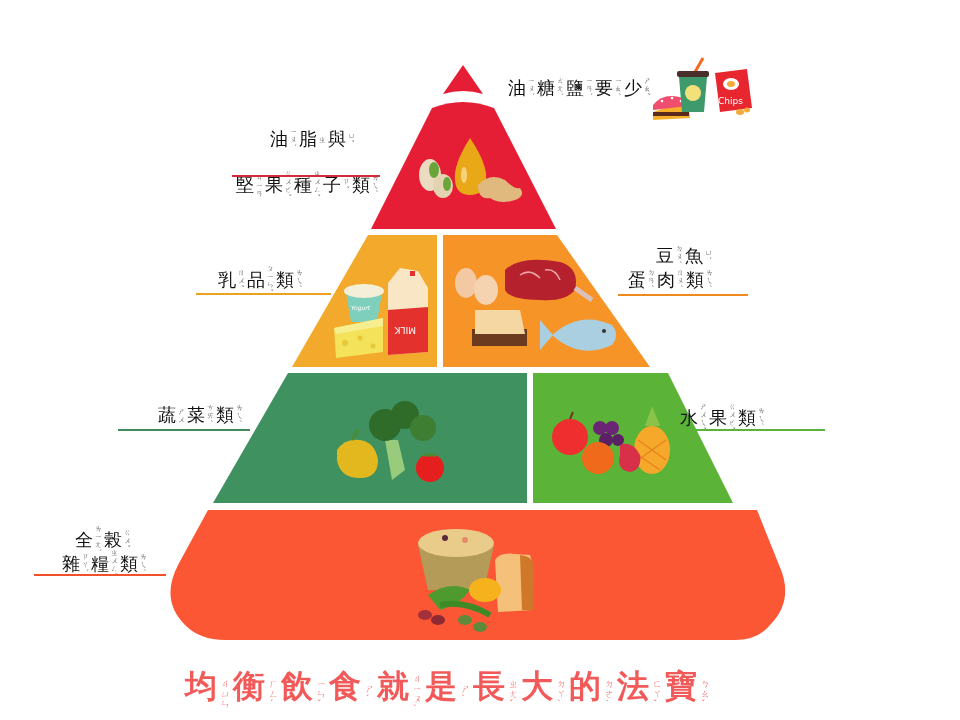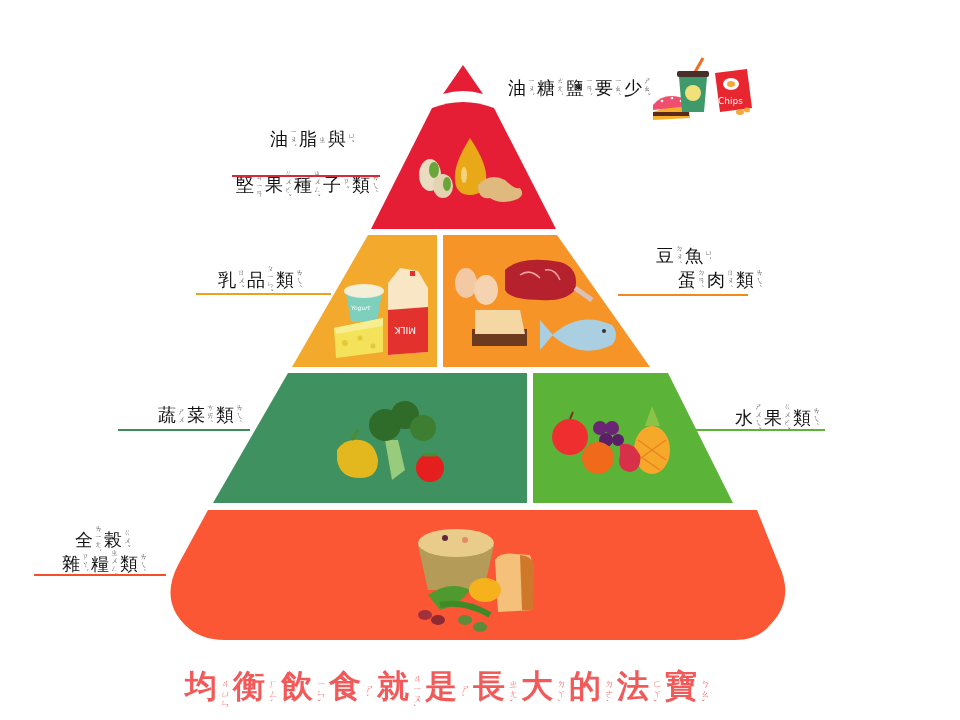--- a/index.html
+++ b/index.html
@@ -169,26 +169,26 @@
 <div class="label" style="left:508px; top:76px;"><span>油</span><span class="zy">ㄧㄡˊ</span><span>糖</span><span class="zy">ㄊㄤˊ</span><span>鹽</span><span class="zy">ㄧㄢˊ</span><span>要</span><span class="zy">ㄧㄠˋ</span><span>少</span><span class="zy">ㄕㄠˇ</span></div>
 
 <div class="label" style="left:270px; top:127px;"><span>油</span><span class="zy">ㄧㄡˊ</span><span>脂</span><span class="zy">ㄓ</span><span>與</span><span class="zy">ㄩˇ</span></div>
 <div class="label" style="left:236px; top:150px;margin-top:20px;"><span>堅</span><span class="zy">ㄐㄧㄢ</span><span>果</span><span class="zy">ㄍㄨㄛˇ</span><span>種</span><span class="zy">ㄓㄨㄥˇ</span><span>子</span><span class="zy">ㄗˇ</span><span>類</span><span class="zy">ㄌㄟˋ</span></div>
 <div class="rule" style="left:232px; top:175px; width:148px; background:#d8283a;"></div>
 
 <div class="label" style="left:218px; top:265px;"><span>乳</span><span class="zy">ㄖㄨˇ</span><span>品</span><span class="zy">ㄆㄧㄣˇ</span><span>類</span><span class="zy">ㄌㄟˋ</span></div>
 <div class="rule" style="left:196px; top:293px; width:135px; background:#eba31f;"></div>
 
 <div class="label" style="left:656px; top:244px;"><span>豆</span><span class="zy">ㄉㄡˋ</span><span>魚</span><span class="zy">ㄩˊ</span></div>
-<div class="label" style="left:678px; top:268px;"><span>蛋</span><span class="zy">ㄉㄢˋ</span><span>肉</span><span class="zy">ㄖㄡˋ</span><span>類</span><span class="zy">ㄌㄟˋ</span></div>
+<div class="label" style="left:628px; top:268px;"><span>蛋</span><span class="zy">ㄉㄢˋ</span><span>肉</span><span class="zy">ㄖㄡˋ</span><span>類</span><span class="zy">ㄌㄟˋ</span></div>
 <div class="rule" style="left:618px; top:294px; width:130px; background:#f08a1e;"></div>
 
 <div class="label" style="left:142px; top:403px;margin-left:16px;"><span>蔬</span><span class="zy">ㄕㄨ</span><span>菜</span><span class="zy">ㄘㄞˋ</span><span>類</span><span class="zy">ㄌㄟˋ</span></div>
 <div class="rule" style="left:118px; top:429px; width:132px; background:#3f8a5a;"></div>
 
-<div class="label" style="left:735px; top:403px;"><span>水</span><span class="zy">ㄕㄨㄟˇ</span><span>果</span><span class="zy">ㄍㄨㄛˇ</span><span>類</span><span class="zy">ㄌㄟˋ</span></div>
+<div class="label" style="left:680px; top:403px;"><span>水</span><span class="zy">ㄕㄨㄟˇ</span><span>果</span><span class="zy">ㄍㄨㄛˇ</span><span>類</span><span class="zy">ㄌㄟˋ</span></div>
 <div class="rule" style="left:692px; top:429px; width:133px; background:#5bb337;"></div>
 
 <div class="label" style="left:75px; top:525px;"><span>全</span><span class="zy">ㄌㄧㄤˊ</span><span>榖</span><span class="zy">ㄍㄨˇ</span></div>
 <div class="label" style="left:62px; top:549px;"><span>雜</span><span class="zy">ㄗㄚˊ</span><span>糧</span><span class="zy">ㄓㄨㄥˇ</span><span>類</span><span class="zy">ㄌㄟˋ</span></div>
 <div class="rule" style="left:34px; top:574px; width:132px; background:#f24f2a;"></div>
 
 <div class="slogan" id="slogan"><span>均</span><span class="zy">ㄐㄩㄣ</span><span>衡</span><span class="zy">ㄏㄥˊ</span><span>飲</span><span class="zy">ㄧㄣˇ</span><span>食</span><span class="zy">ㄕˊ</span><span>就</span><span class="zy">ㄐㄧㄡˋ</span><span>是</span><span class="zy">ㄕˋ</span><span>長</span><span class="zy">ㄓㄤˇ</span><span>大</span><span class="zy">ㄉㄚˋ</span><span>的</span><span class="zy">ㄉㄜ˙</span><span>法</span><span class="zy">ㄈㄚˇ</span><span>寶</span><span class="zy">ㄅㄠˇ</span></div>
 
 </body></html>

